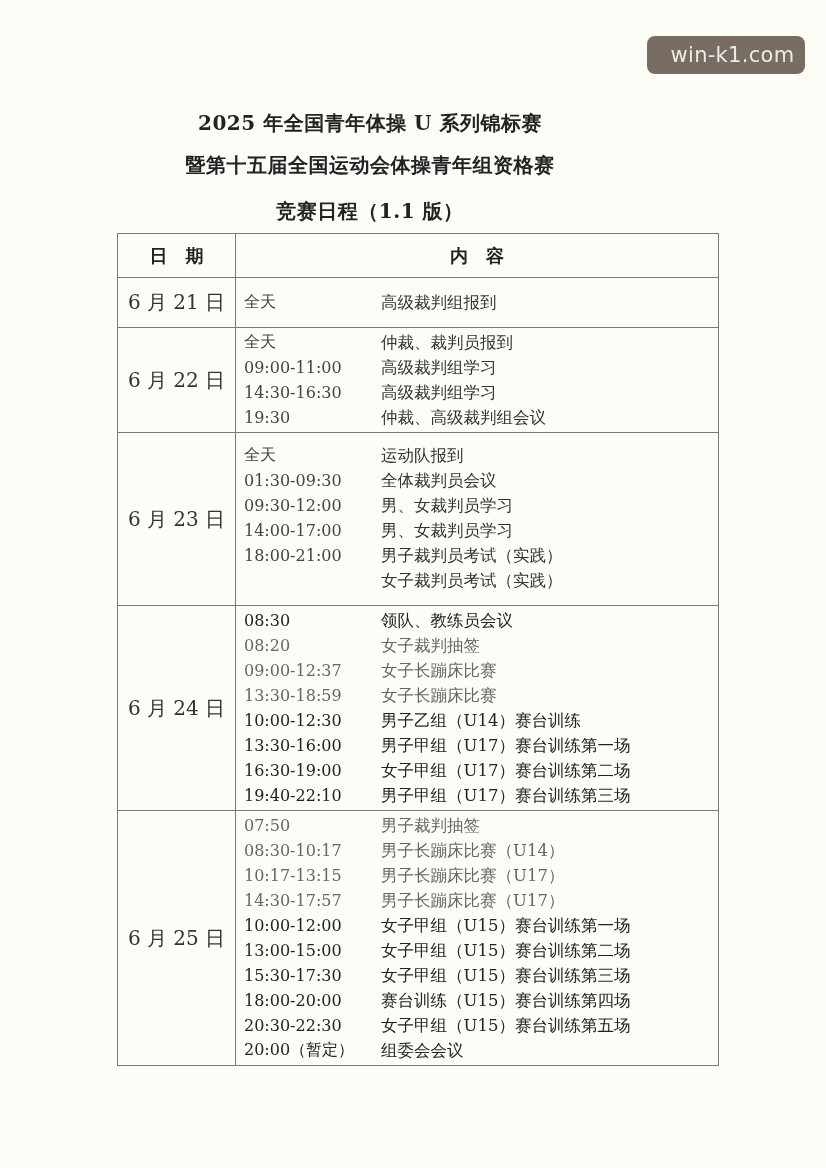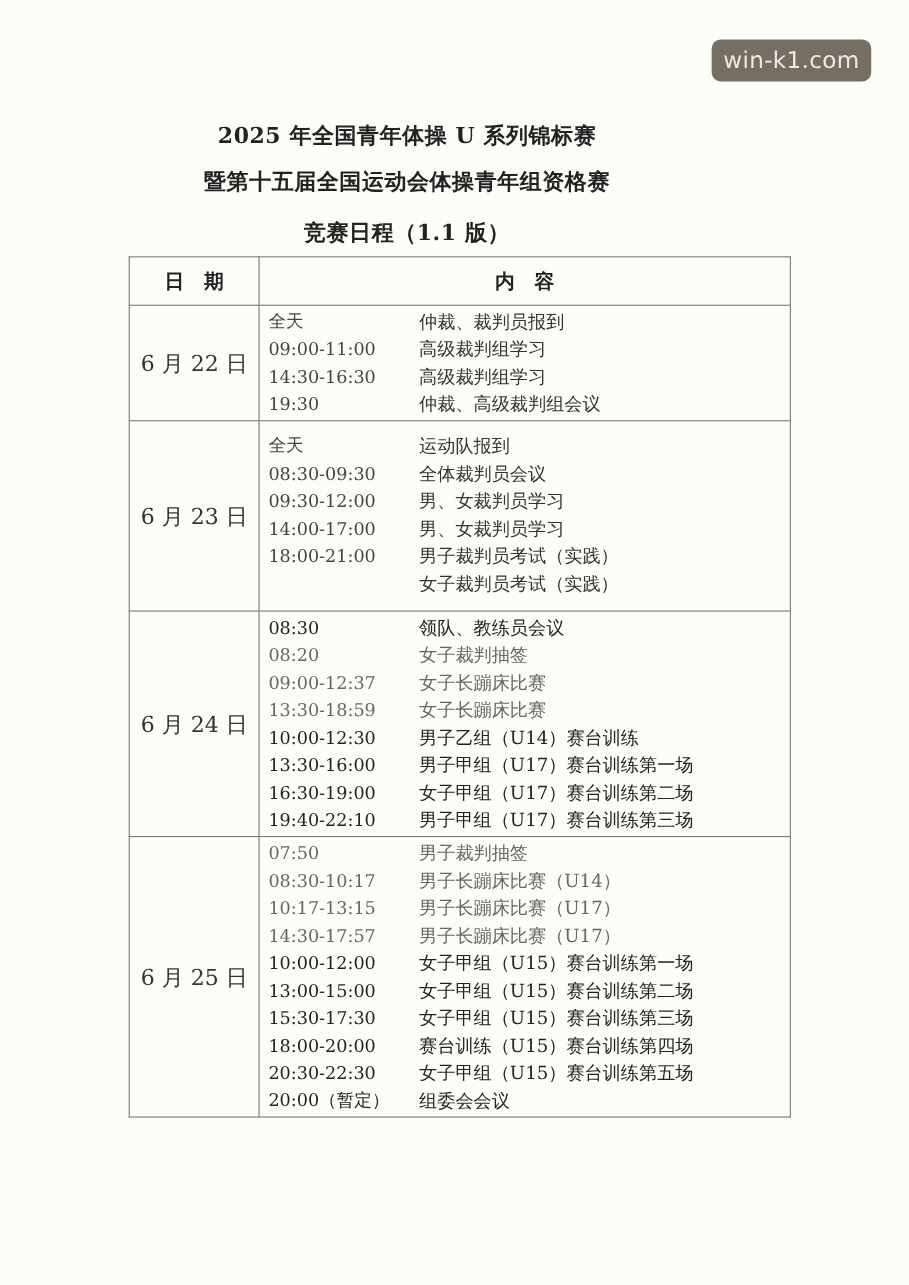--- a/index.html
+++ b/index.html
@@ -4,21 +4,21 @@
 <style>
   html, body { margin: 0; padding: 0; }
   body {
     width: 826px; height: 1168px; background: #fdfdf8; position: relative; overflow: hidden;
     font-family: "DejaVu Serif", "Liberation Serif", serif; color: #2a2a2a;
   }
   .watermark {
     position: absolute; left: 647px; top: 36px; width: 145px; height: 38px;
     background: #786d63; border-radius: 8px; color: #e8ece4;
     font-family: "DejaVu Sans", "Liberation Sans", sans-serif; font-size: 21px;
-    display: flex; align-items: center; justify-content: center; letter-spacing: 0.3px;
+    display: flex; align-items: center; justify-content: center; letter-spacing: 0.3px; padding-left: 13px;
   }
   .title {
     position: absolute; left: 0; width: 740px; text-align: center;
     font-size: 20px; font-weight: bold; color: #222; letter-spacing: 0.5px;
   }
   .t1 { top: 110px; }
   .t2 { top: 152px; }
   .t3 { top: 198px; }
   table {
     position: absolute; left: 117px; top: 233px; width: 602px;
@@ -53,20 +53,29 @@
       <col>
     </colgroup>
   <thead>
     <tr>
       <th>日　期</th>
       <th>内　容</th>
     </tr>
   </thead>
   <tbody>
 
+    <tr class="row-single" style="height:50px;">
+      <td class="date">6 月 21 日</td>
+      <td class="content">
+        <div class="line">
+            <span class="time">全天</span>
+            <span class="desc">高级裁判组报到</span>
+          </div>
+      </td>
+    </tr>
 
     <tr style="height:102px;">
       <td class="date">6 月 22 日</td>
       <td class="content">
         <div class="line">
             <span class="time">全天</span>
             <span class="desc">仲裁、裁判员报到</span>
           </div>
         <div class="line">
             <span class="time">09:00-11:00</span>
@@ -84,21 +93,21 @@
     </tr>
 
     <tr style="height:173px;">
       <td class="date">6 月 23 日</td>
       <td class="content" style="padding-top:10px;">
         <div class="line">
             <span class="time">全天</span>
             <span class="desc">运动队报到</span>
           </div>
         <div class="line">
-            <span class="time">08:30-09:30</span>
+            <span class="time">01:30-09:30</span>
             <span class="desc">全体裁判员会议</span>
           </div>
         <div class="line">
             <span class="time">09:30-12:00</span>
             <span class="desc">男、女裁判员学习</span>
           </div>
         <div class="line">
             <span class="time">14:00-17:00</span>
             <span class="desc">男、女裁判员学习</span>
           </div>

